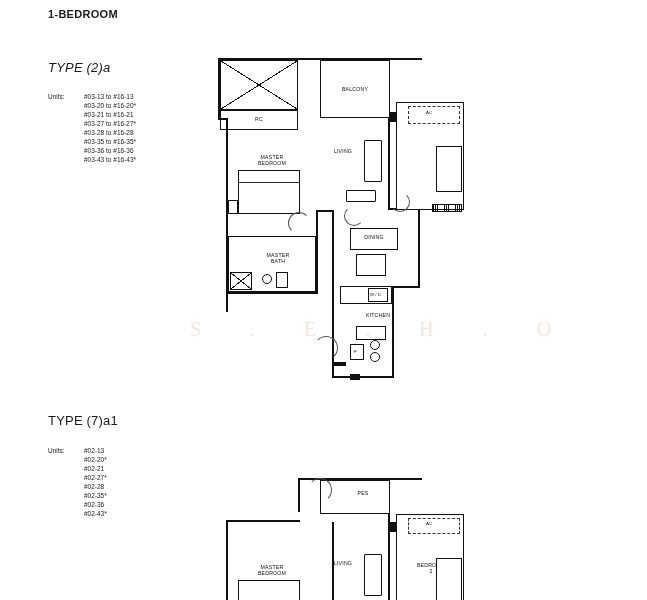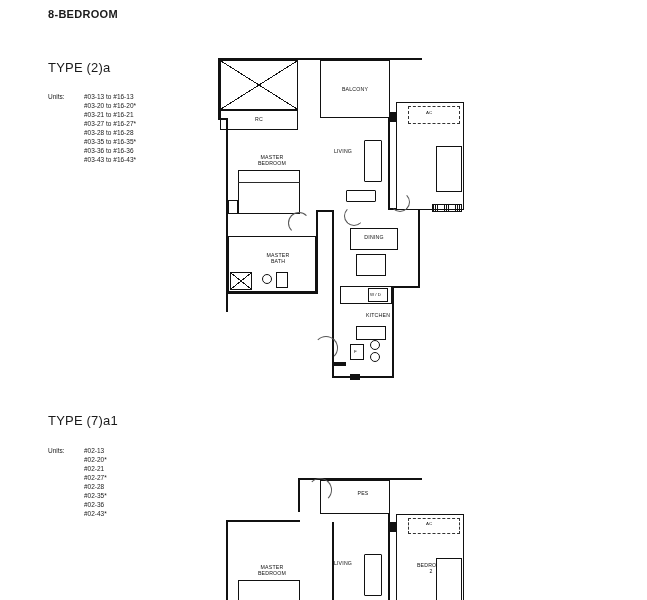--- a/index.html
+++ b/index.html
@@ -15,21 +15,21 @@
 
   .doc-title{
     position:absolute;left:48px;top:8px;
     font-size:11px;font-weight:bold;letter-spacing:0.3px;
   }
 
   .type-title{
     position:absolute;
     font-size:13px;letter-spacing:0.2px;
   }
-  #type-a-title{left:48px;top:60px;}
+  #type-a-title{left:48px;top:60px;font-style:italic;}
   #type-a1-title{left:48px;top:413px;}
 
   .units-block{position:absolute;font-size:6.5px;line-height:9px;}
   #units-a{left:48px;top:92px;}
   #units-a1{left:48px;top:446px;}
   .units-label{position:absolute;left:0;top:0;font-size:6.5px;}
   .units-list{margin-left:36px;}
   .units-list div{white-space:nowrap;}
 
   .watermark{
@@ -101,38 +101,39 @@
   }
   .bed{
     position:absolute;border:1px solid #111;box-sizing:border-box;background:#fff;
   }
 </style>
 </head>
 <body>
 
 <div class="page">
 
-  <div class="doc-title">8-BEDROOM</div>
+  <div class="doc-title">1-BEDROOM</div>
 
   <div class="type-title" id="type-a-title">TYPE (2)a</div>
 
   <div class="units-block" id="units-a">
     <span class="units-label">Units:</span>
     <div class="units-list">
       <div>#03-13 to #16-13</div>
       <div>#03-20 to #16-20*</div>
       <div>#03-21 to #16-21</div>
       <div>#03-27 to #16-27*</div>
       <div>#03-28 to #16-28</div>
       <div>#03-35 to #16-35*</div>
       <div>#03-36 to #16-36</div>
       <div>#03-43 to #16-43*</div>
     </div>
   </div>
 
+  <div class="watermark">S . E . H . O</div>
 
   <div class="plan" id="plan-a" style="left:210px;top:50px;width:280px;height:330px;">
 
     <div class="wall" style="left:8px;top:8px;width:204px;height:2px;"></div>
     <div class="wall" style="left:8px;top:8px;width:2px;height:62px;"></div>
     <div class="wall" style="left:8px;top:68px;width:10px;height:2px;"></div>
     <div class="wall" style="left:16px;top:68px;width:2px;height:194px;"></div>
     <div class="wall" style="left:16px;top:242px;width:92px;height:2px;"></div>
     <div class="wall" style="left:106px;top:160px;width:2px;height:84px;"></div>
     <div class="wall" style="left:106px;top:160px;width:18px;height:2px;"></div>

